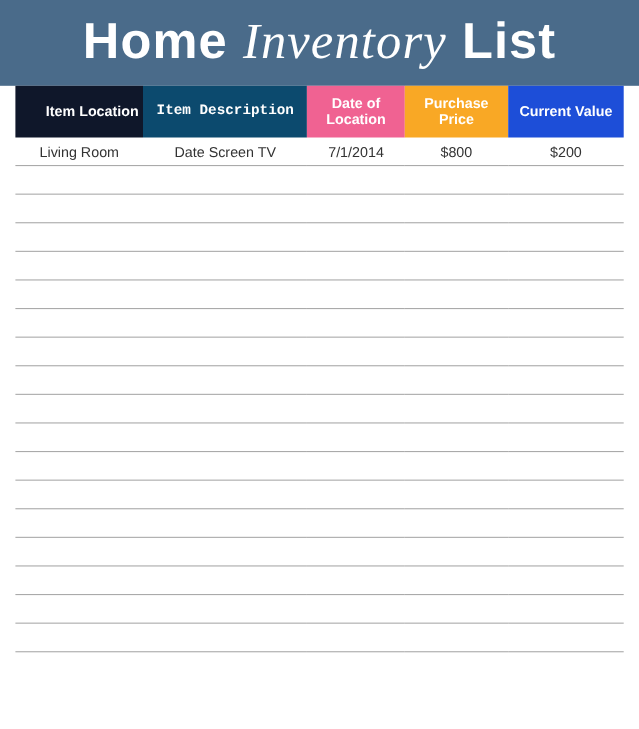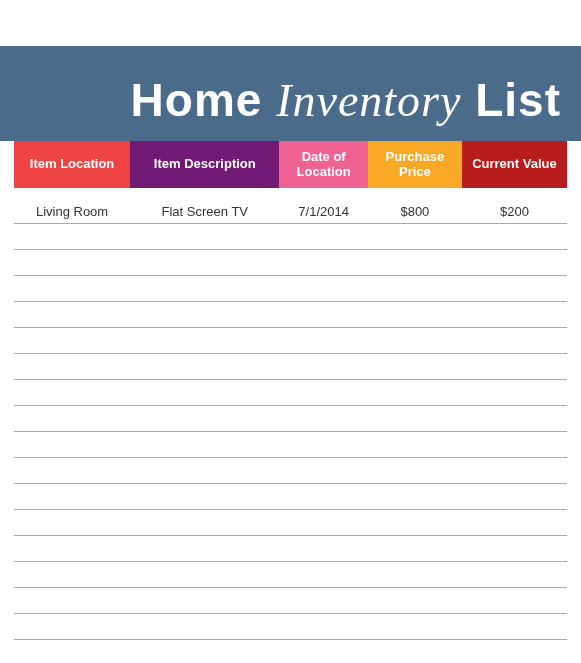--- a/index.html
+++ b/index.html
@@ -19,23 +19,22 @@
 
     .page-container {
       width: 581px;
       min-height: 663px;
       background: #ffffff;
       box-shadow: 2px 2px 10px rgba(0,0,0,0.2);
     }
 
     .header {
       background: #4a6b8a;
-      padding: 29px 20px 14px 20px;
-      text-align: right;
-      margin-top: 46px;
+      padding: 12px 20px 14px 20px;
+      text-align: center;
     }
 
     .header-title {
       font-size: 46px;
       font-weight: bold;
       color: #ffffff;
       line-height: 1.1;
       letter-spacing: 1px;
     }
 
@@ -64,50 +63,52 @@
     thead tr th {
       padding: 8px 4px;
       text-align: center;
       font-size: 13px;
       font-weight: bold;
       color: #ffffff;
       line-height: 1.2;
     }
 
     th.col-location {
-      background: #ef4444;
+      background: #0f172a;
+      text-align: right;
     }
 
     th.col-description {
-      background: #701a75;
+      background: #0c4a6e;
+      font-family: Liberation Mono, monospace;
     }
 
     th.col-date {
       background: #f06292;
     }
 
     th.col-price {
       background: #f9a825;
     }
 
     th.col-value {
-      background: #b91c1c;
+      background: #1d4ed8;
     }
 
     tbody tr td {
       padding: 4px 6px;
       text-align: center;
       font-size: 13px;
       color: #333;
       border-bottom: 1px solid #aaa;
       height: 26px;
     }
 
     tbody tr:first-child td {
-      padding-top: 16px;
+      padding-top: 6px;
     }
   </style>
 </head>
 <body>
 
 <div class="page-container">
 
   <div class="header">
     <div class="header-title">
       <span>Home</span>
@@ -130,21 +131,21 @@
           <th class="col-location">Item Location</th>
           <th class="col-description">Item Description</th>
           <th class="col-date">Date of Location</th>
           <th class="col-price">Purchase Price</th>
           <th class="col-value">Current Value</th>
         </tr>
       </thead>
       <tbody id="table-body">
       <tr>
             <td>Living Room</td>
-            <td>Flat Screen TV</td>
+            <td>Date Screen TV</td>
             <td>7/1/2014</td>
             <td>$800</td>
             <td>$200</td>
           </tr>
           <tr>
             <td>&nbsp;</td>
             <td>&nbsp;</td>
             <td>&nbsp;</td>
             <td>&nbsp;</td>
             <td>&nbsp;</td>

